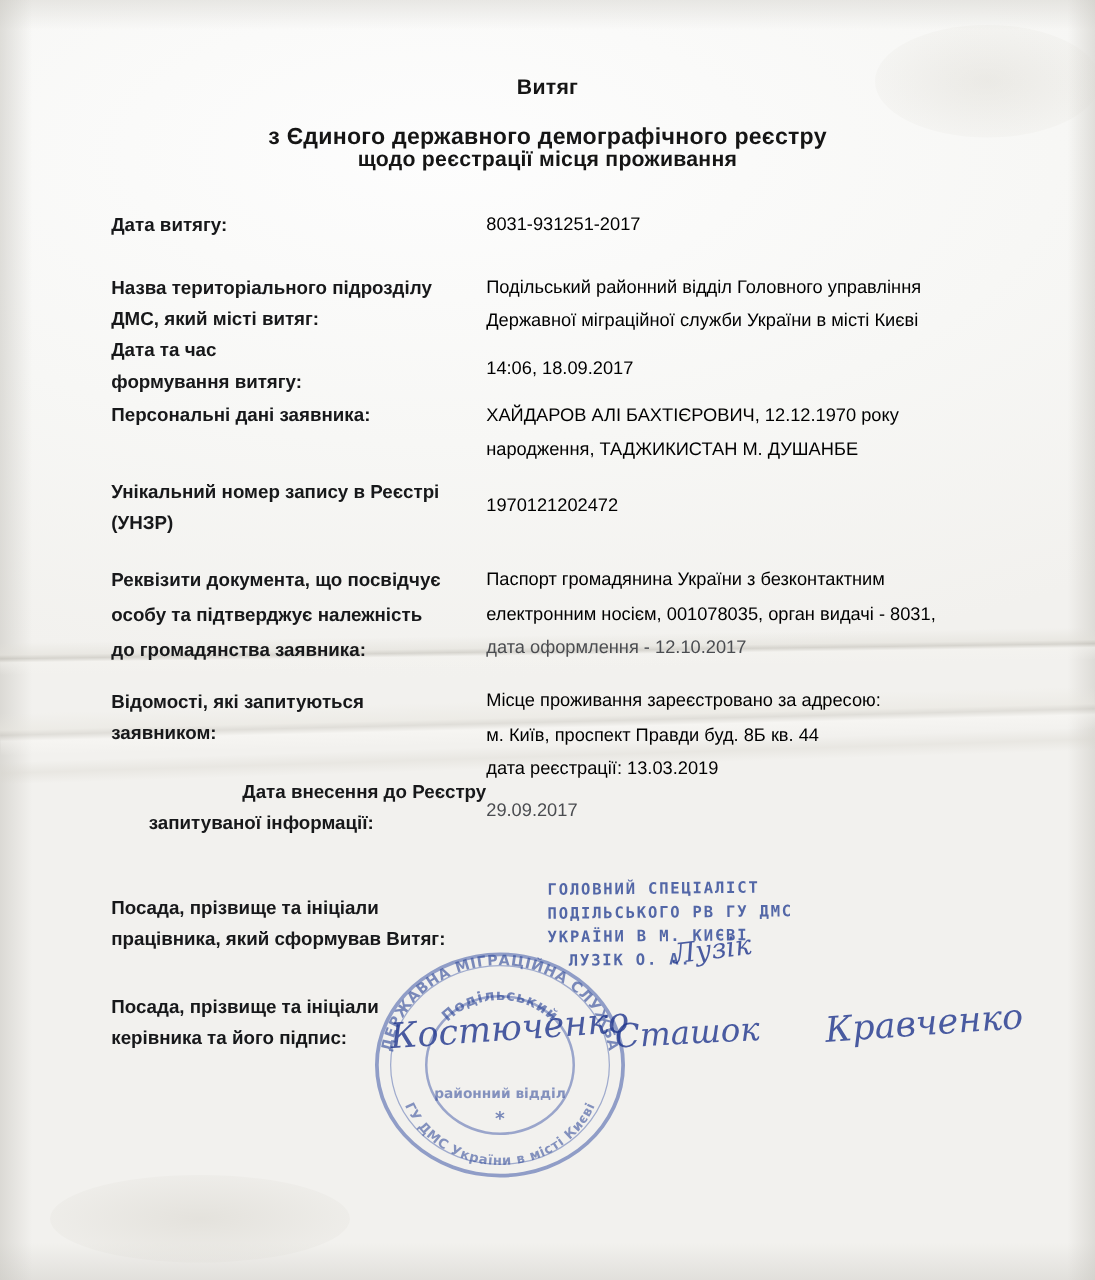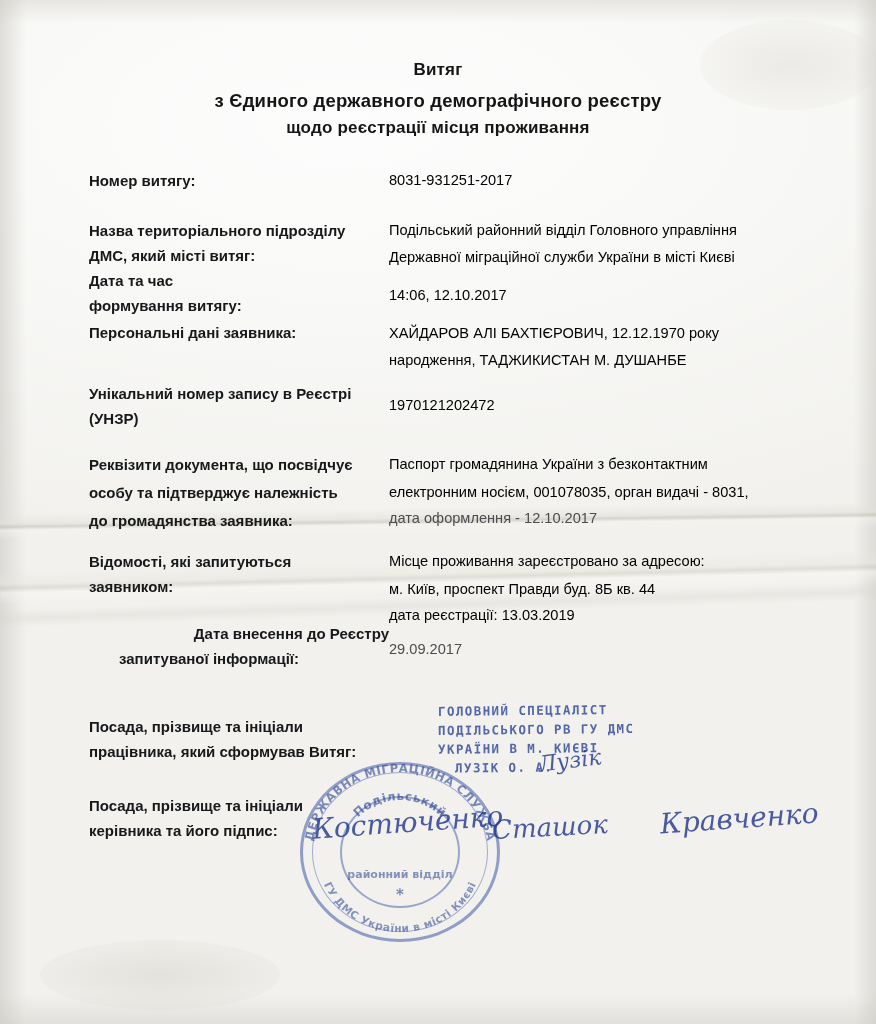--- a/index.html
+++ b/index.html
@@ -89,21 +89,21 @@
   .doc-title {
     position: absolute;
     left: 0; right: 0;
     text-align: center;
     font-weight: bold;
     font-size: 17px;
     letter-spacing: 0.2px;
     color: #151515;
   }
   .title-line-1 { top: 60px; }
-  .title-line-2 { top: 90px; font-size: 18.5px; }
+  .title-line-2 { top: 98px; font-size: 18.5px; }
   .title-line-3 { top: 118px; font-size: 17px; }
 
   
   .label {
     position: absolute;
     left: 89px;
     width: 300px;
     font-size: 15px;
     line-height: 25px;
     font-weight: bold;
@@ -159,31 +159,31 @@
   <div class="blotch" style="left:40px; top:940px; width:240px; height:70px; background:radial-gradient(ellipse at center, rgba(214,211,203,0.5), rgba(255,255,255,0));"></div>
   <div class="blotch" style="left:700px; top:20px; width:180px; height:90px; background:radial-gradient(ellipse at center, rgba(216,213,205,0.4), rgba(255,255,255,0));"></div>
 </div>
 
 <div id="content">
 
   <div class="doc-title title-line-1">Витяг</div>
   <div class="doc-title title-line-2">з Єдиного державного демографічного реєстру</div>
   <div class="doc-title title-line-3">щодо реєстрації місця проживання</div>
 
-  <div class="label" style="top:168px;">Номер витягу:</div>
+  <div class="label" style="top:168px;">Дата витягу:</div>
   <div class="value" style="top:168px;">8031-931251-2017</div>
 
   <div class="label" style="top:218px;">Назва територіального підрозділу</div>
   <div class="label" style="top:243px;">ДМС, який місті витяг:</div>
   <div class="value" style="top:218px;">Подільський районний відділ Головного управління</div>
   <div class="value" style="top:245px;">Державної міграційної служби України в місті Києві</div>
 
   <div class="label" style="top:268px;">Дата та час</div>
   <div class="label" style="top:293px;">формування витягу:</div>
-  <div class="value" style="top:283px;">14:06, 12.10.2017</div>
+  <div class="value" style="top:283px;">14:06, 18.09.2017</div>
 
   <div class="label" style="top:320px;">Персональні дані заявника:</div>
   <div class="value" style="top:321px;">ХАЙДАРОВ АЛІ БАХТІЄРОВИЧ, 12.12.1970 року</div>
   <div class="value" style="top:348px;">народження, ТАДЖИКИСТАН М. ДУШАНБЕ</div>
 
   <div class="label" style="top:381px;">Унікальний номер запису в Реєстрі</div>
   <div class="label" style="top:406px;">(УНЗР)</div>
   <div class="value" style="top:393px;">1970121202472</div>
 
   <div class="label" style="top:452px;">Реквізити документа, що посвідчує</div>

